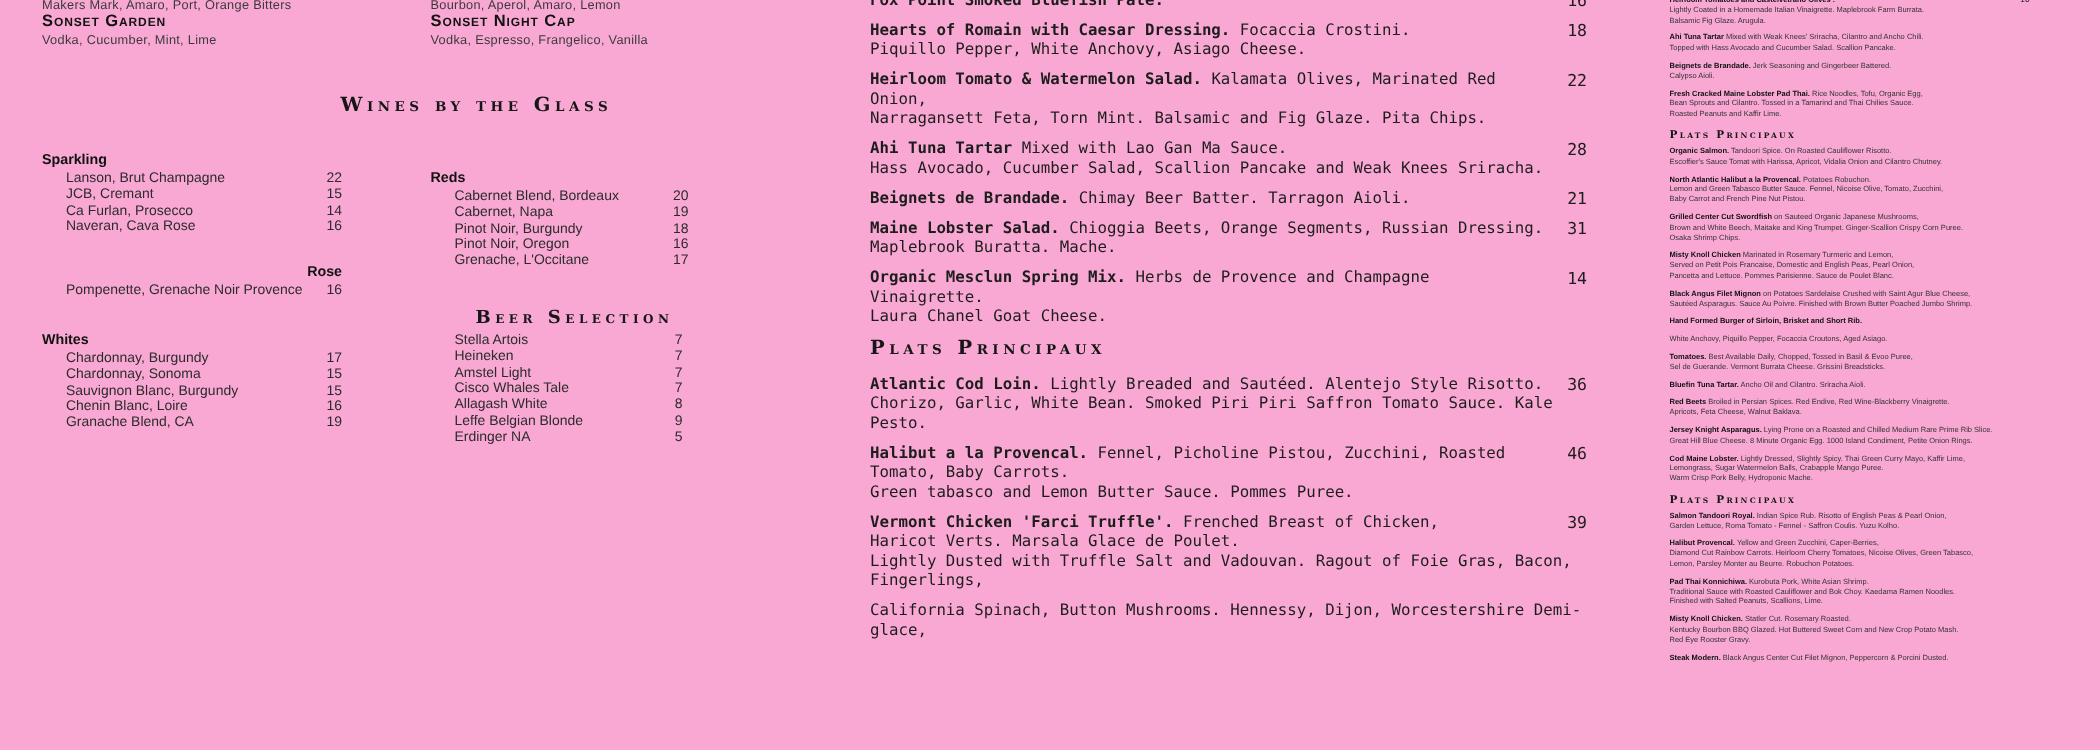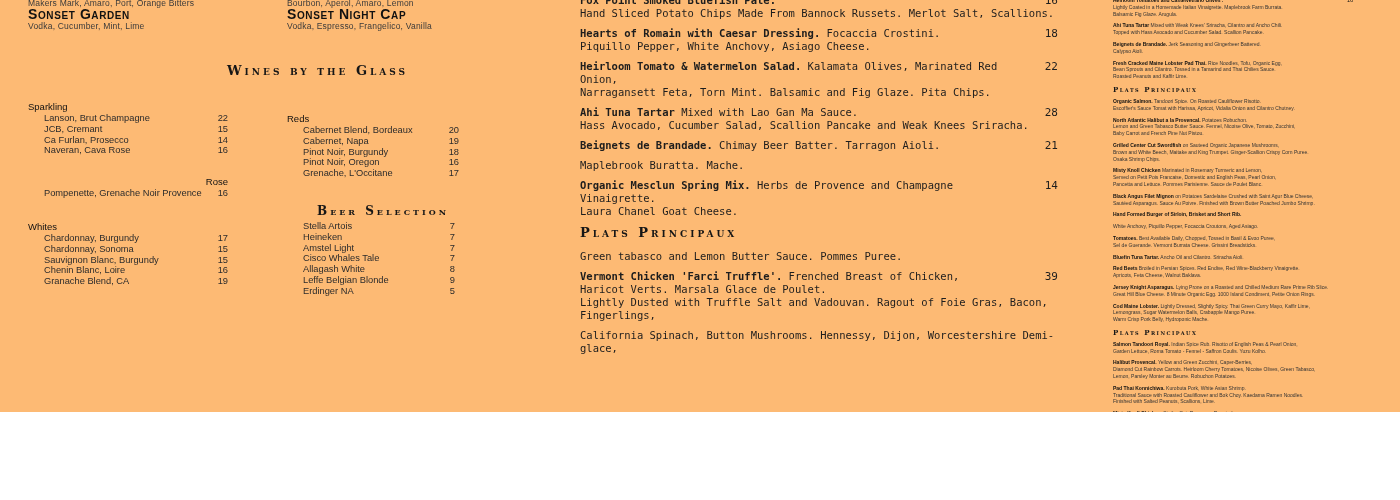--- a/index.html
+++ b/index.html
@@ -1,29 +1,29 @@
 <!DOCTYPE html>
 <html><head>
 <meta charset="utf-8">
 <style>
   html,body{margin:0;padding:0;background:#fff;}
-  .menu{position:relative;width:1400px;height:412px;background:#fdba74;overflow:hidden;color:#222;
+  .menu{position:relative;width:1400px;height:500px;background:#f9a8d4;overflow:hidden;color:#222;
         font-family:"Liberation Sans",sans-serif;}
   .abs{position:absolute;}
 
   
   .cocktail .cline{font-size:8.5px;line-height:10px;color:#3a3a3a;letter-spacing:.2px;}
-  .cocktail .cname{font-size:14px;font-weight:bold;font-variant:small-caps;letter-spacing:.6px;line-height:13px;color:#111;}
+  .cocktail .cname{font-size:11px;font-weight:bold;font-variant:small-caps;letter-spacing:.6px;line-height:13px;color:#111;}
 
   
   .section-heading{font-family:"DejaVu Serif",serif;font-variant:small-caps;font-weight:bold;
                    letter-spacing:3px;font-size:13px;color:#161616;white-space:nowrap;margin-left:30px;}
 
   
-  .group-title{font-weight:normal;font-size:9.5px;line-height:12px;color:#111;}
+  .group-title{font-weight:bold;font-size:9.5px;line-height:12px;color:#111;}
   .wine-row{display:flex;justify-content:space-between;font-size:9.3px;line-height:10.8px;color:#2b2b2b;padding-left:16px;}
   .w-name{white-space:nowrap;}
   .w-price{margin-left:6px;}
 
   
   .center{font-family:"DejaVu Sans Mono",monospace;color:#1d1d1d;}
   .dish{margin-bottom:7px;}
   .dish-line{display:flex;font-size:10.5px;line-height:13px;}
   .dish-text{flex:1;padding-right:10px;}
   .dish-title{font-weight:bold;}
@@ -201,23 +201,20 @@
   </div>
 
   <div class="abs center" style="left:580px;top:-6px;width:478px;">
     <div>
 
         <div class="dish">
           <div class="dish-line">
             <span class="dish-text"><span class="dish-title">Fox Point Smoked Bluefish Pate.</span><span class="dish-desc"></span></span>
             <span class="dish-price">16</span>
           </div>
-          <div class="dish-sub">
-            <div class="line">Hand Sliced Potato Chips Made From Bannock Russets. Merlot Salt, Scallions.</div>
-          </div>
         </div>
 
         <div class="dish">
           <div class="dish-line">
             <span class="dish-text"><span class="dish-title">Hearts of Romain with Caesar Dressing.</span><span class="dish-desc"> Focaccia Crostini.</span></span>
             <span class="dish-price">18</span>
           </div>
           <div class="dish-sub">
             <div class="line">Piquillo Pepper, White Anchovy, Asiago Cheese.</div>
           </div>
@@ -245,43 +242,60 @@
 
         <div class="dish">
           <div class="dish-line">
             <span class="dish-text"><span class="dish-title">Beignets de Brandade.</span><span class="dish-desc"> Chimay Beer Batter. Tarragon Aioli.</span></span>
             <span class="dish-price">21</span>
           </div>
           <div class="dish-sub"></div>
         </div>
 
         <div class="dish">
+          <div class="dish-line">
+            <span class="dish-text"><span class="dish-title">Maine Lobster Salad.</span><span class="dish-desc"> Chioggia Beets, Orange Segments, Russian Dressing.</span></span>
+            <span class="dish-price">31</span>
+          </div>
           <div class="dish-sub">
             <div class="line">Maplebrook Buratta. Mache.</div>
           </div>
         </div>
 
         <div class="dish">
           <div class="dish-line">
             <span class="dish-text"><span class="dish-title">Organic Mesclun Spring Mix.</span><span class="dish-desc"> Herbs de Provence and Champagne Vinaigrette.</span></span>
             <span class="dish-price">14</span>
           </div>
           <div class="dish-sub">
             <div class="line">Laura Chanel Goat Cheese.</div>
           </div>
         </div>
       </div>
 
     <div class="section-heading center-heading">Plats Principaux</div>
 
     <div>
 
-
-
-        <div class="dish">
+        <div class="dish">
+          <div class="dish-line">
+            <span class="dish-text"><span class="dish-title">Atlantic Cod Loin.</span><span class="dish-desc"> Lightly Breaded and Sautéed. Alentejo Style Risotto.</span></span>
+            <span class="dish-price">36</span>
+          </div>
+          <div class="dish-sub">
+            <div class="line">Chorizo, Garlic, White Bean. Smoked Piri Piri Saffron Tomato Sauce. Kale Pesto.</div>
+          </div>
+        </div>
+
+
+        <div class="dish">
+          <div class="dish-line">
+            <span class="dish-text"><span class="dish-title">Halibut a la Provencal.</span><span class="dish-desc"> Fennel, Picholine Pistou, Zucchini, Roasted Tomato, Baby Carrots.</span></span>
+            <span class="dish-price">46</span>
+          </div>
           <div class="dish-sub">
             <div class="line">Green tabasco and Lemon Butter Sauce. Pommes Puree.</div>
           </div>
         </div>
 
         <div class="dish">
           <div class="dish-line">
             <span class="dish-text"><span class="dish-title">Vermont Chicken 'Farci Truffle'.</span><span class="dish-desc"> Frenched Breast of Chicken,</span></span>
             <span class="dish-price">39</span>
           </div>

